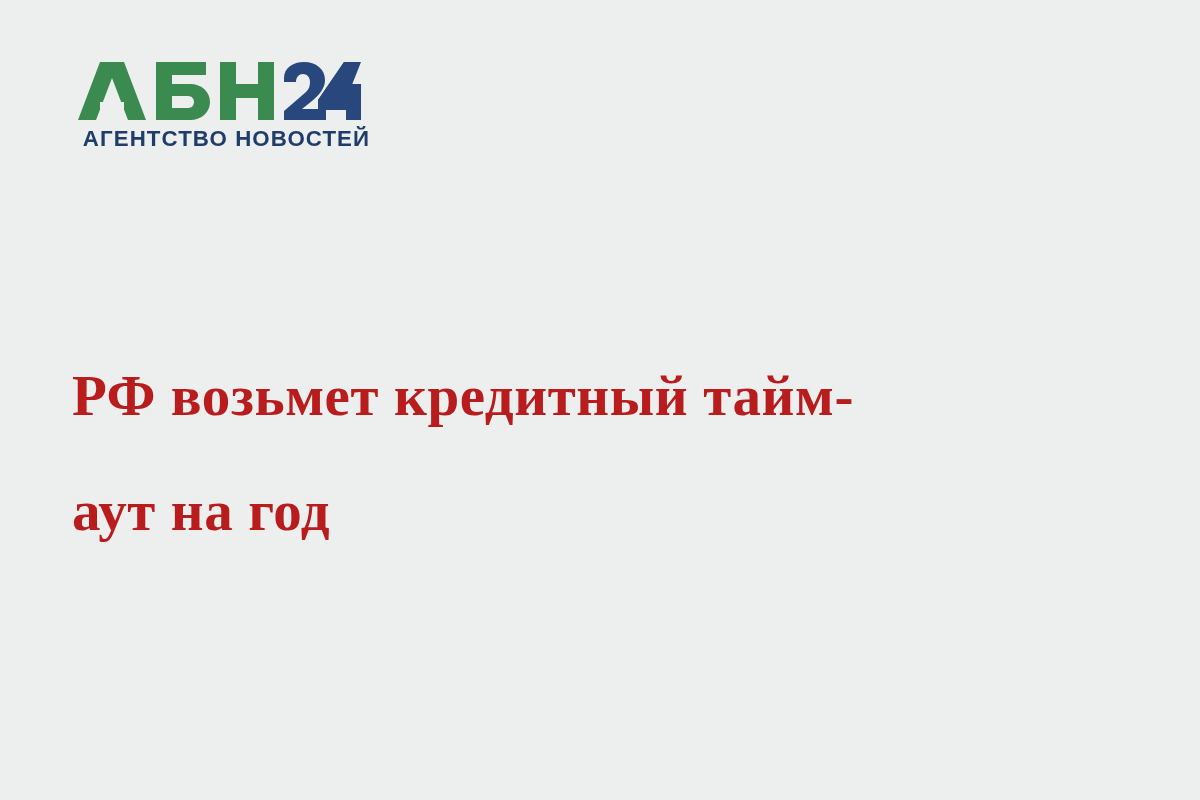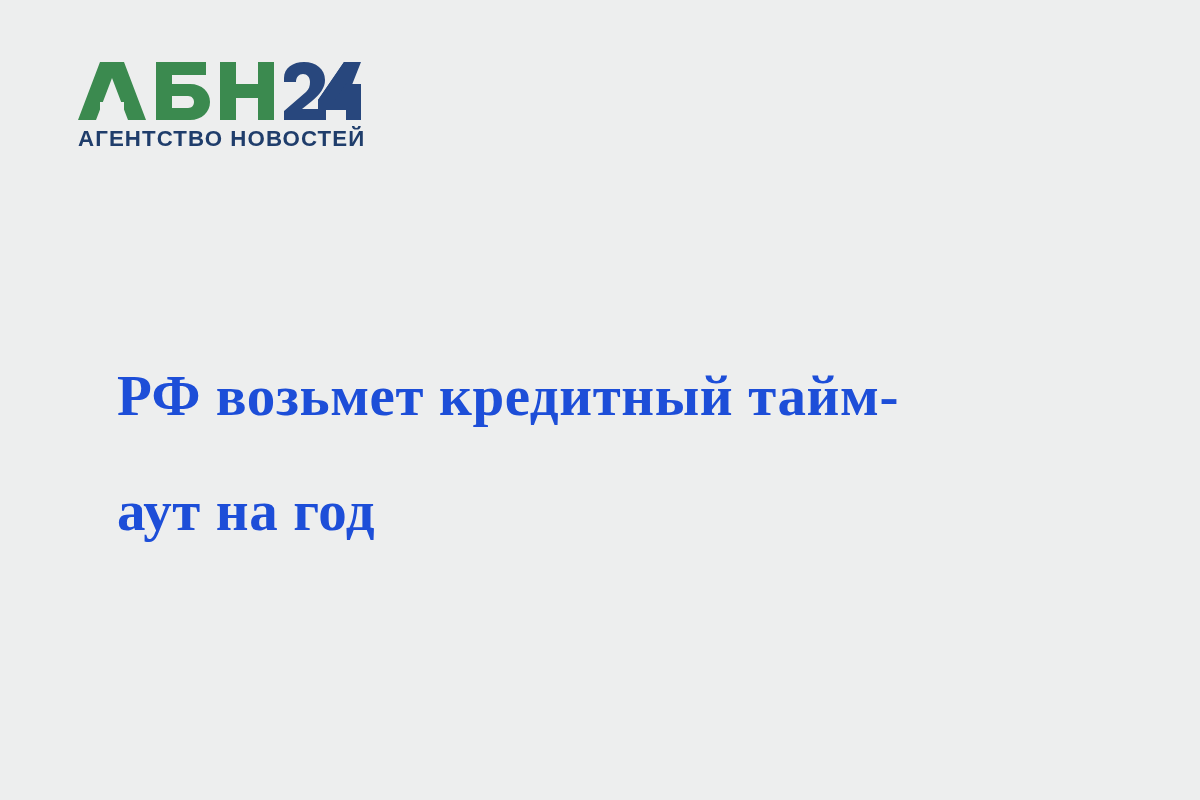--- a/index.html
+++ b/index.html
@@ -38,20 +38,21 @@
   .bar-1 { left: 911px; top: 152px;  width: 66px;  height: 474px; }
   .bar-2 { left: 994px; top: 231px;  width: 67px;  height: 569px; }
   .bar-3 { left: 1078px; top: 289px; width: 66px;  height: 424px; }
 
   
   .logo {
     position: absolute;
     left: 78px;
     top: 62px;
     width: 300px;
+    text-align: center;
   }
   .logo-mark {
     display: block;
     width: 283px;
     height: 58px;
   }
   .logo-tagline {
     display: block;
     margin-top: 6px;
     font-family: "Liberation Sans", sans-serif;
@@ -104,15 +105,15 @@
 
       <path d="M206 16 C206 6 215 0 226 0 C238 0 247 7 247 18 C247 26 242 32 234 39 L224 47 L248 47 L248 58 L206 58 L206 49 L228 30 C231 27 232 24 232 20 C232 15 229 12 225 12 C221 12 218 15 218 20 L206 20 Z" fill="#28477d"></path>
 
       <path d="M283 0 L266 0 L240 38 L240 48 L268 48 L268 58 L283 58 L283 48 L283 38 L268 38 L268 20 L258 38 L268 38 Z" fill="#28477d"></path>
       <path d="M266 0 L240 38 L240 48 L283 48 L283 38 L257 38 L279 6 Z" fill="#28477d"></path>
       <rect x="268" y="22" width="15" height="36" fill="#28477d"></rect>
     </svg>
     <span class="logo-tagline" style="color: rgb(31, 61, 107);">АГЕНТСТВО НОВОСТЕЙ</span>
   </div>
 
-  <h1 class="headline" style="color: #1d4ed8; margin-left: 45px;">РФ возьмет кредитный тайм-аут на год</h1>
+  <h1 class="headline" style="color: #b91c1c;">РФ возьмет кредитный тайм-аут на год</h1>
 
 </div>
 
 </body></html>

